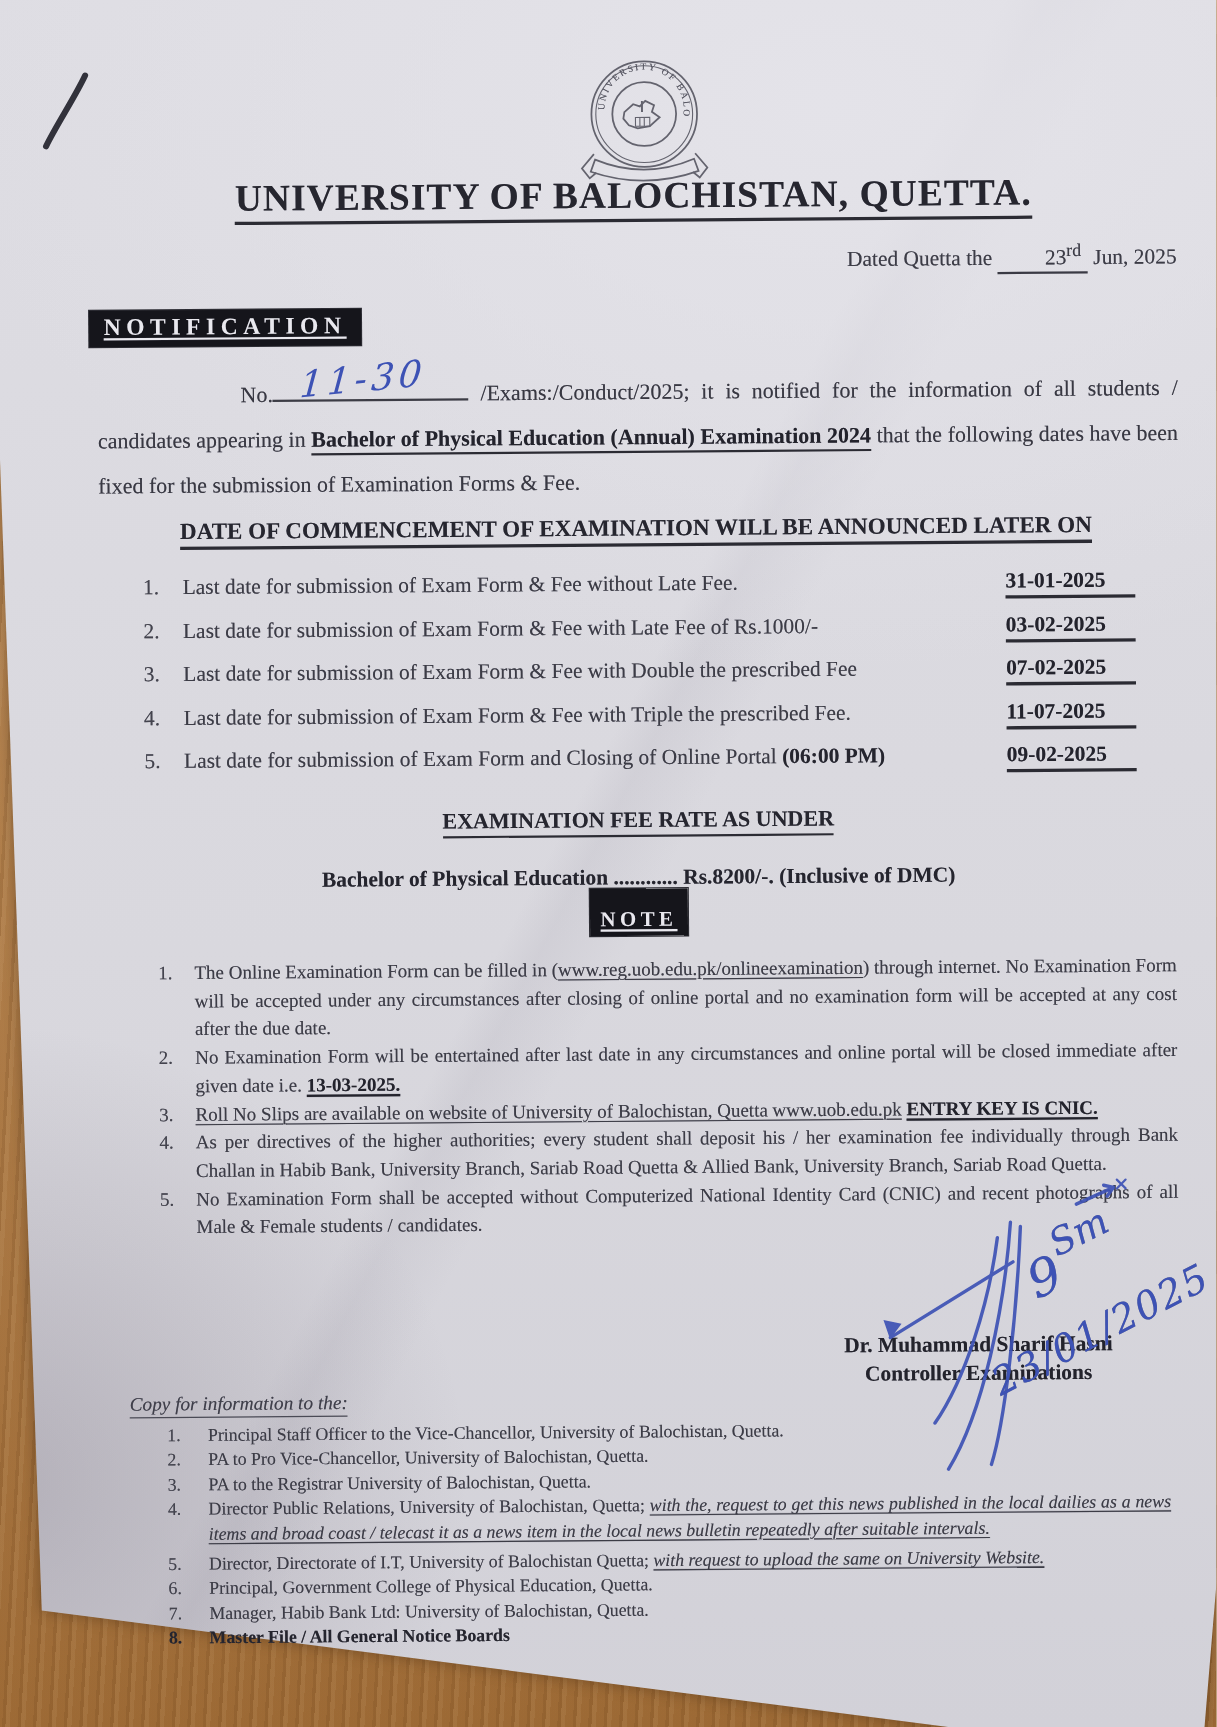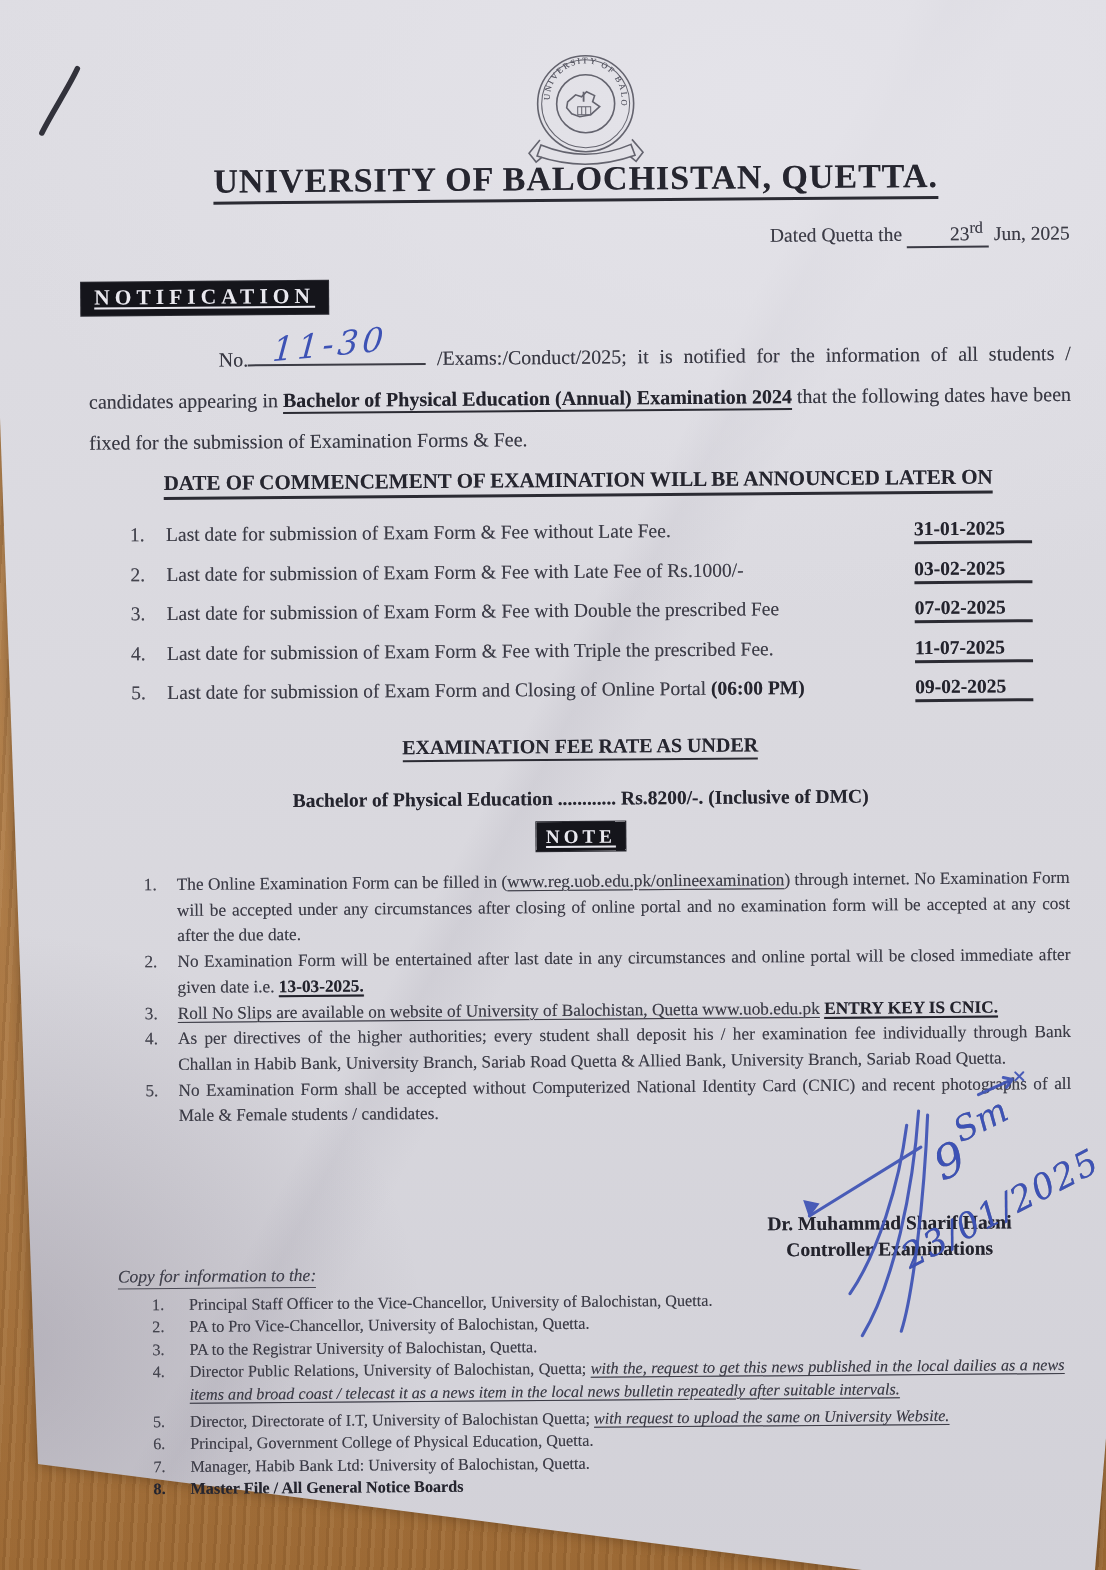--- a/index.html
+++ b/index.html
@@ -46,21 +46,21 @@
   .sched{top:521px;left:132px;width:902px;font-size:19.5px;}
   .srow{display:flex;margin-bottom:13.5px;align-items:baseline;}
   .snum{width:36px;flex:0 0 36px;color:#44444e;}
   .stext{flex:1;padding-right:10px;color:#3c3c46;}
   .sdate{flex:0 0 118px;font-weight:bold;color:#23232c;border-bottom:3px solid #2b2b33;text-align:left;padding-bottom:1px;}
   
   .feehead{top:735px;font-size:20px;font-weight:bold;color:#26262f;}
   .feehead .hline{border-bottom:2.5px solid #2b2b33;padding-bottom:2px;}
   .feeline{top:788px;font-size:19.5px;font-weight:bold;color:#25252e;}
   .notebox{top:826px;font-size:19px;}
-  .notebox .nb{background:#15151b;color:#e9e8ee;font-weight:bold;letter-spacing:4px;padding:4px 10px 4px 10px;
+  .notebox .nb{background:#15151b;color:#e9e8ee;font-weight:bold;letter-spacing:4px;padding:18px 10px 4px 10px;
     text-decoration:underline;text-decoration-thickness:1.5px;text-underline-offset:3px;box-shadow:0 0 0 1px #2c2c33;}
   
   .notes{top:869px;left:143px;width:926px;font-size:17.3px;line-height:25.7px;}
   .nrow{display:flex;}
   .nn{flex:0 0 33px;color:#44444e;}
   .nt{flex:1;text-align:justify;color:#3c3c46;}
   .u{text-decoration:underline;text-decoration-thickness:1.4px;text-underline-offset:2.5px;}
   .bu{font-weight:bold;color:#23232c;text-decoration:underline;text-decoration-thickness:2px;text-underline-offset:2.5px;}
   
   .sigblock{top:1213px;left:726px;width:320px;text-align:center;font-size:19.5px;font-weight:bold;

